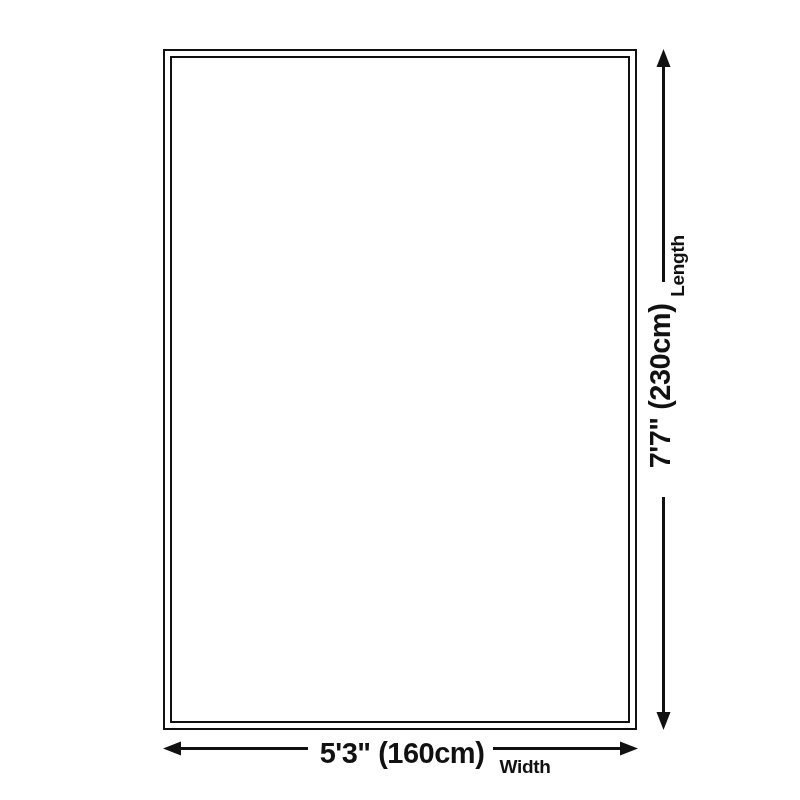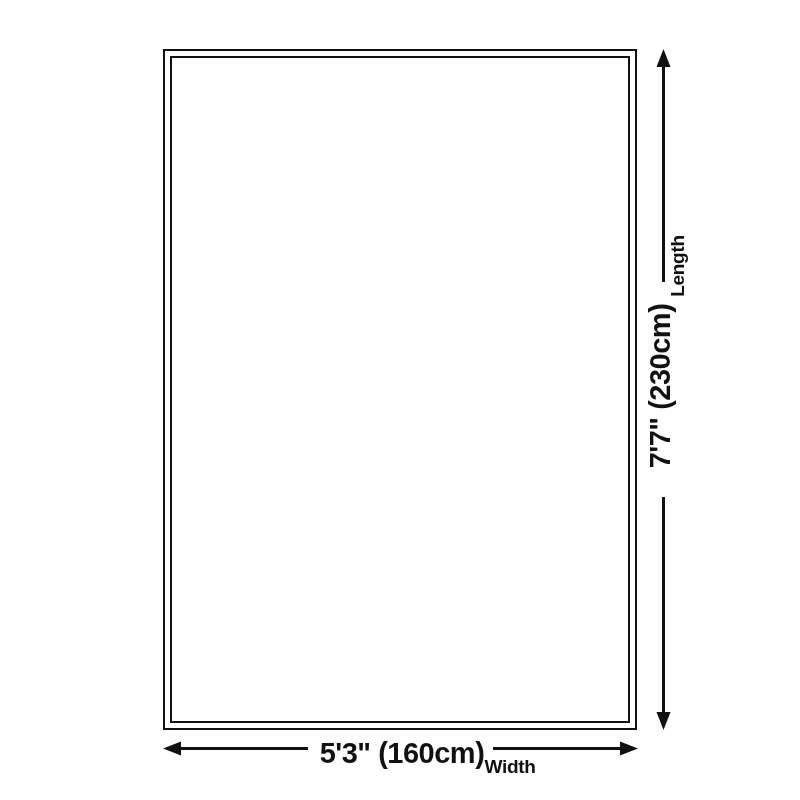--- a/index.html
+++ b/index.html
@@ -63,21 +63,21 @@
   .dim-label {
     font-size: 19px;
     letter-spacing: -0.3px;
   }
   .rot {
     transform: translate(-50%, -50%) rotate(-90deg);
   }
   .dim-length-value { left: 660px; top: 386px; }
   .dim-length-label { left: 677px; top: 266px; }
   .dim-width-value  { left: 402px; top: 753px; }
-  .dim-width-label  { left: 510px; top: 766px; }
+  .dim-width-label  { left: 525px; top: 766px; }
 </style>
 </head>
 <body>
 
 <div class="canvas">
 
   <div class="rug-outer">
     <div class="rug-inner"></div>
   </div>
 

